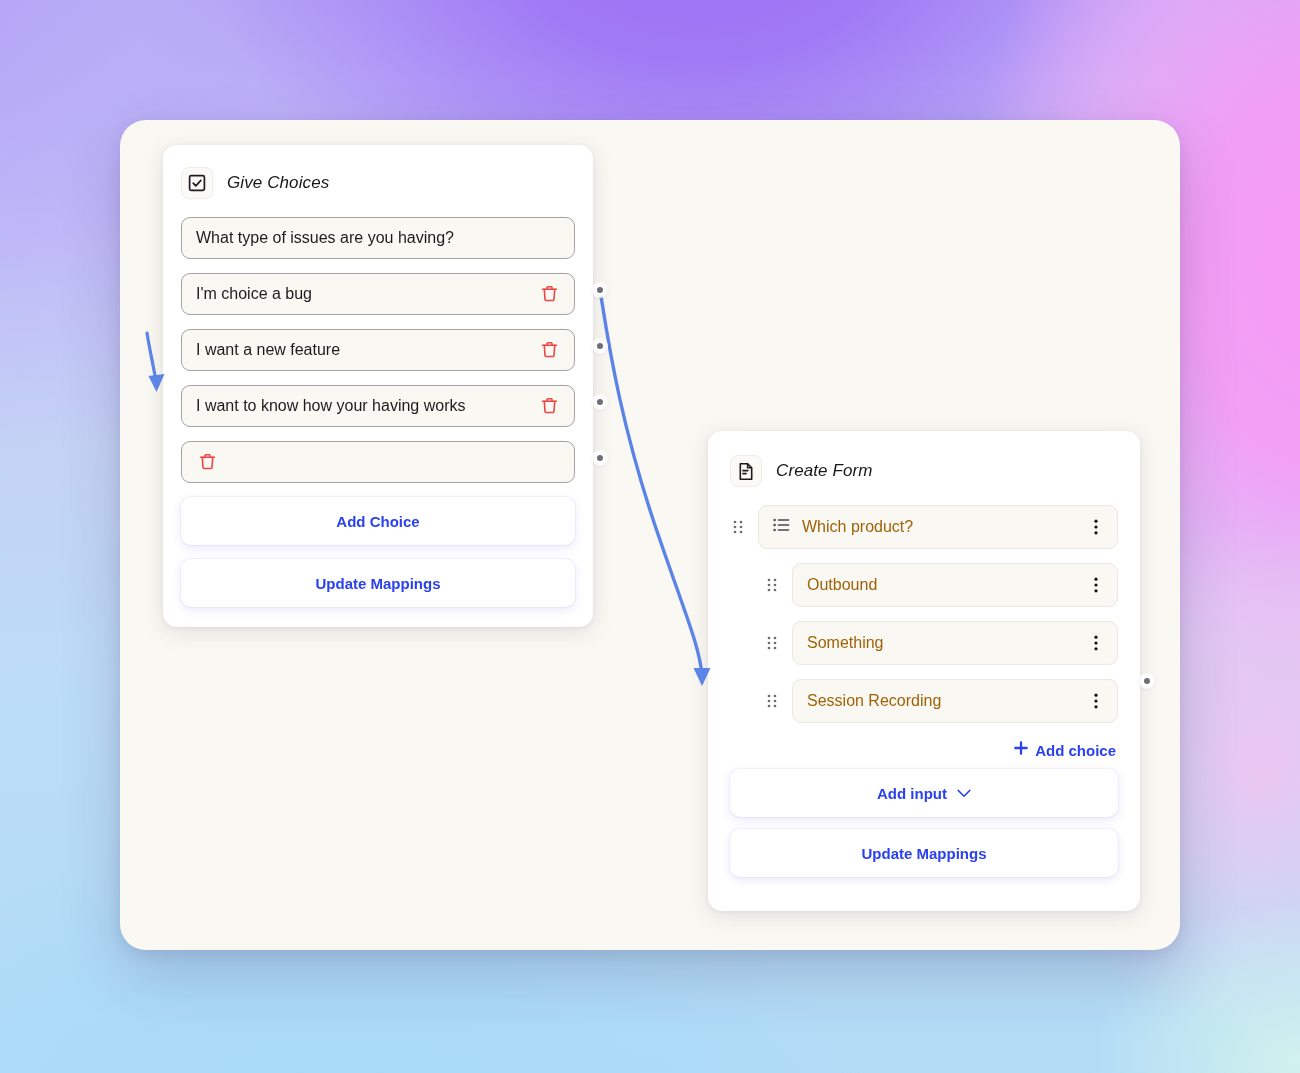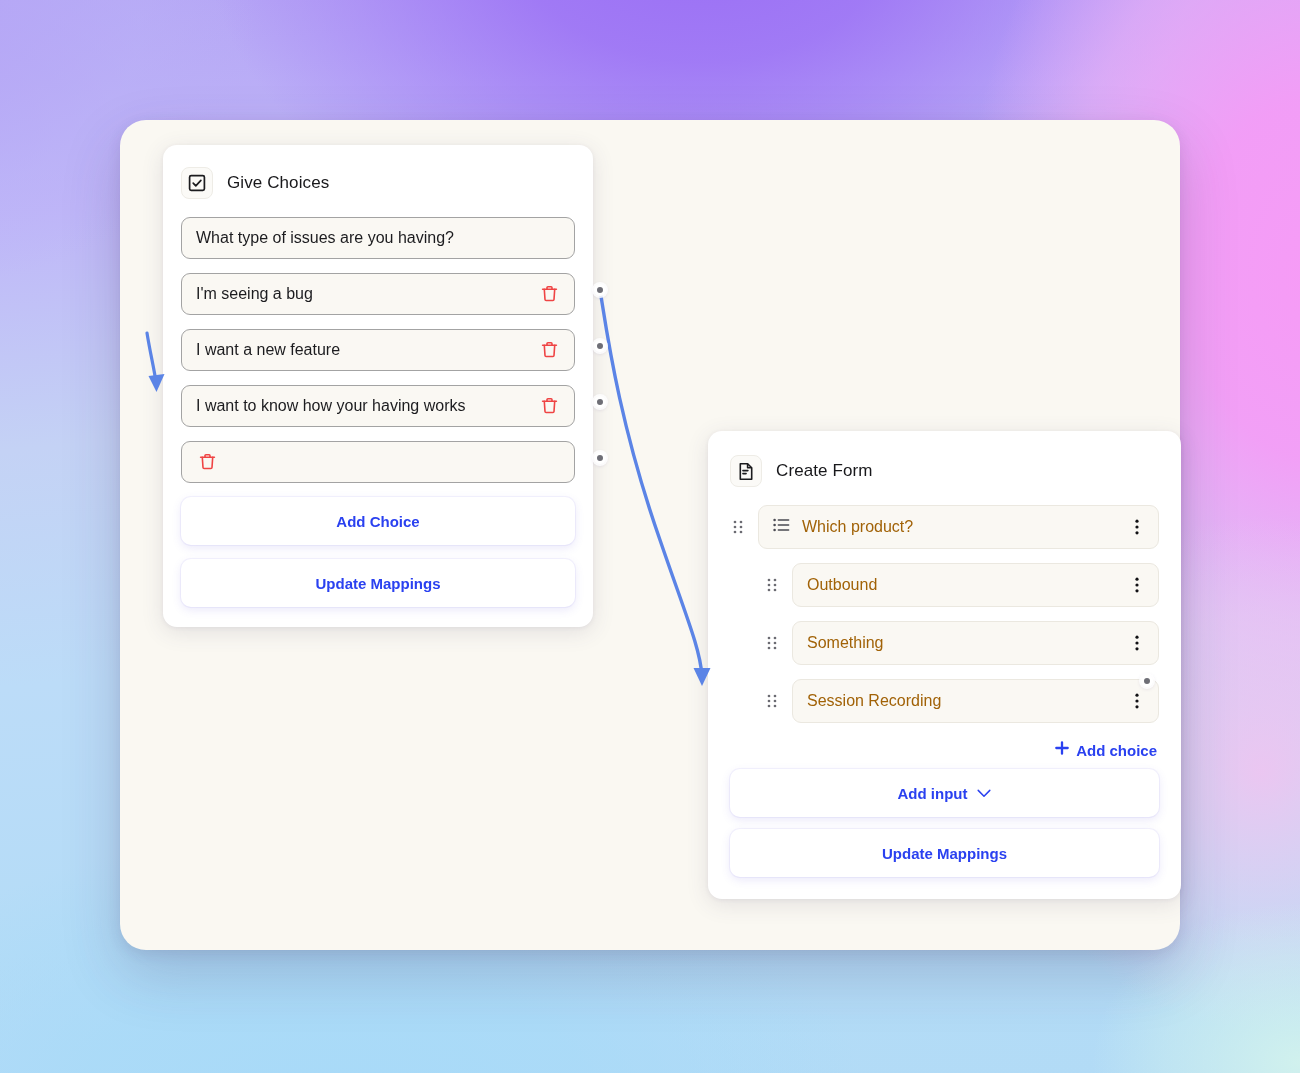--- a/index.html
+++ b/index.html
@@ -73,32 +73,32 @@
 
   
   .node {
     position: absolute;
     background: #ffffff;
     border-radius: 14px;
     box-shadow: 0 5px 22px rgba(70,60,100,0.13),
                 0 1px 4px rgba(70,60,100,0.07);
   }
   #node-give-choices { left: 43px; top: 25px; width: 430px; padding: 22px 18px 20px; }
-  #node-create-form  { left: 588px; top: 311px; width: 473px; padding: 24px 22px 22px; }
+  #node-create-form  { left: 588px; top: 311px; width: 432px; padding: 24px 22px 34px; }
 
   .node-header { display: flex; align-items: center; gap: 14px; margin-bottom: 18px; }
   .node-icon-box {
     width: 32px; height: 32px;
     background: #fbfaf7;
     border: 1px solid #eeece6;
     border-radius: 8px;
     display: flex; align-items: center; justify-content: center;
     flex: 0 0 auto;
   }
-  .node-title { font-size: 17px; color: #18181b; letter-spacing: .1px; }
+  .node-title { font-size: 17px; color: #18181b; letter-spacing: .1px; font-style: italic; }
 
   
   .field {
     position: relative;
     background: #faf8f3;
     border: 1px solid #a3a3a3;
     border-radius: 9px;
     height: 42px;
     display: flex; align-items: center;
     padding: 0 14px;
@@ -206,21 +206,21 @@
           </svg>
         </div>
         <div class="node-title">Give Choices</div>
       </div>
 
       <div class="field">
         <span class="label">What type of issues are you having?</span>
       </div>
 
       <div class="field">
-        <span class="label">I'm seeing a bug</span>
+        <span class="label">I'm choice a bug</span>
         <button class="trash-btn">
           <svg width="17" height="18" viewBox="0 0 17 18" fill="none">
             <path d="M1.6 4.2h13.8" stroke="#ef4444" stroke-width="1.6" stroke-linecap="round"></path>
             <path d="M6 4.2V2.7a.9.9 0 01.9-.9h3.2a.9.9 0 01.9.9v1.5" stroke="#ef4444" stroke-width="1.6" stroke-linecap="round"></path>
             <path d="M3.3 4.2l.7 10.3a1.1 1.1 0 001.1 1h6.8a1.1 1.1 0 001.1-1l.7-10.3" stroke="#ef4444" stroke-width="1.6" stroke-linecap="round" stroke-linejoin="round"></path>
           </svg>
         </button>
       </div>
 
       <div class="field">

